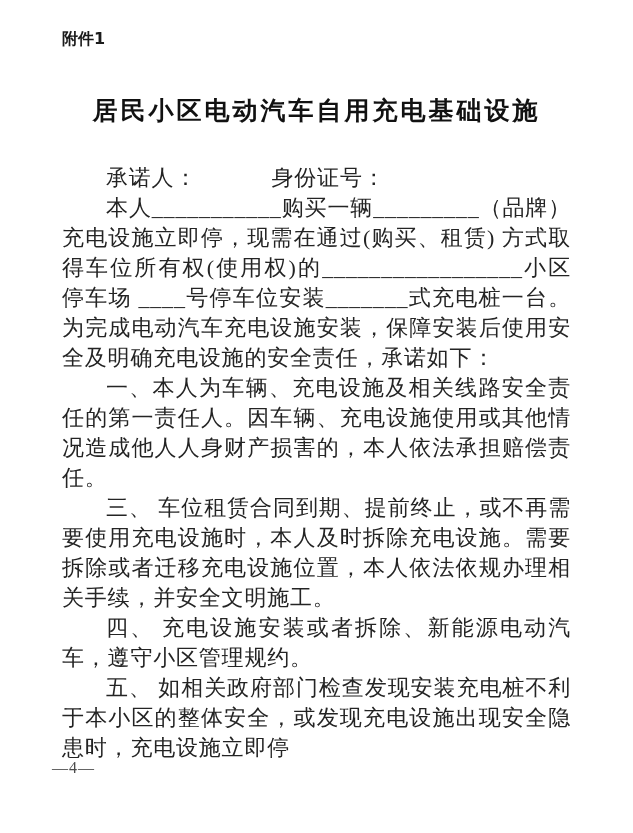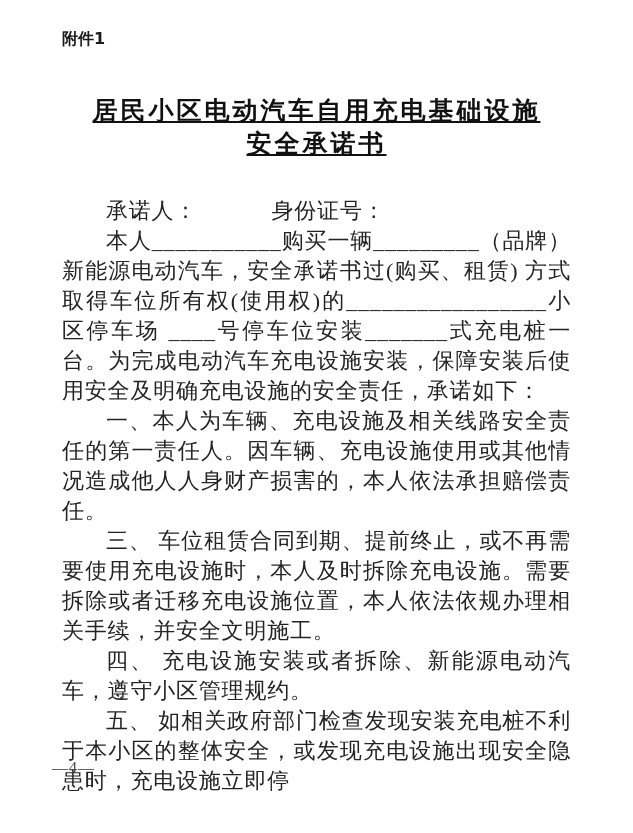--- a/index.html
+++ b/index.html
@@ -29,21 +29,21 @@
   }
   .title {
     margin: 44px 0 0 0;
     text-align: center;
     font-size: 25px;
     font-weight: bold;
     line-height: 33px;
     letter-spacing: 3px;
     color: #111111;
   }
-  .title-line { display: block; text-decoration: underline; }
+  .title-line { display: block; }
   .body-block {
     margin-top: 36px;
     font-size: 22px;
     line-height: 30px;
     letter-spacing: 0.8px;
     color: #242424;
   }
   .promiser-line {
     text-indent: 2em;
   }
@@ -68,31 +68,30 @@
 </style>
 </head>
 <body>
 
 <div class="page">
 
   <div class="attachment">附件1</div>
 
   <h1 class="title">
     <span class="title-line">居民小区电动汽车自用充电基础设施</span>
-    <span class="title-line">安全承诺书</span>
   </h1>
 
   <div class="body-block">
 
     <div class="promiser-line">
       <span>承诺人：</span>
       <span class="id-label">身份证号：</span>
     </div>
 
-    <p class="para"><span>本人___________购买一辆_________（品牌）新能源电动汽车，安全承诺书</span><span class="ul">过(购买、租赁)</span><span> 方式取得车位所有权(使用权)的_________________小区停车场 ____号停车位安装_______式充电桩一台。为完成电动汽车充电设施安装，保障安装后使用安全及明确充电设施的安全责任，承诺如下：</span></p>
+    <p class="para"><span>本人___________购买一辆_________（品牌）充电设施立即停，现需在通</span><span class="ul">过(购买、租赁)</span><span> 方式取得车位所有权(使用权)的_________________小区停车场 ____号停车位安装_______式充电桩一台。为完成电动汽车充电设施安装，保障安装后使用安全及明确充电设施的安全责任，承诺如下：</span></p>
 
     <p class="para">一、本人为车辆、充电设施及相关线路安全责任的第一责任人。因车辆、充电设施使用或其他情况造成他人人身财产损害的，本人依法承担赔偿责任。</p>
 
 
     <p class="para">三、 车位租赁合同到期、提前终止，或不再需要使用充电设施时，本人及时拆除充电设施。需要拆除或者迁移充电设施位置，本人依法依规办理相关手续，并安全文明施工。</p>
 
     <p class="para">四、 充电设施安装或者拆除、新能源电动汽车，遵守小区管理规约。</p>
 
     <p class="para">五、 如相关政府部门检查发现安装充电桩不利于本小区的整体安全，或发现充电设施出现安全隐患时，充电设施立即停</p>
 

